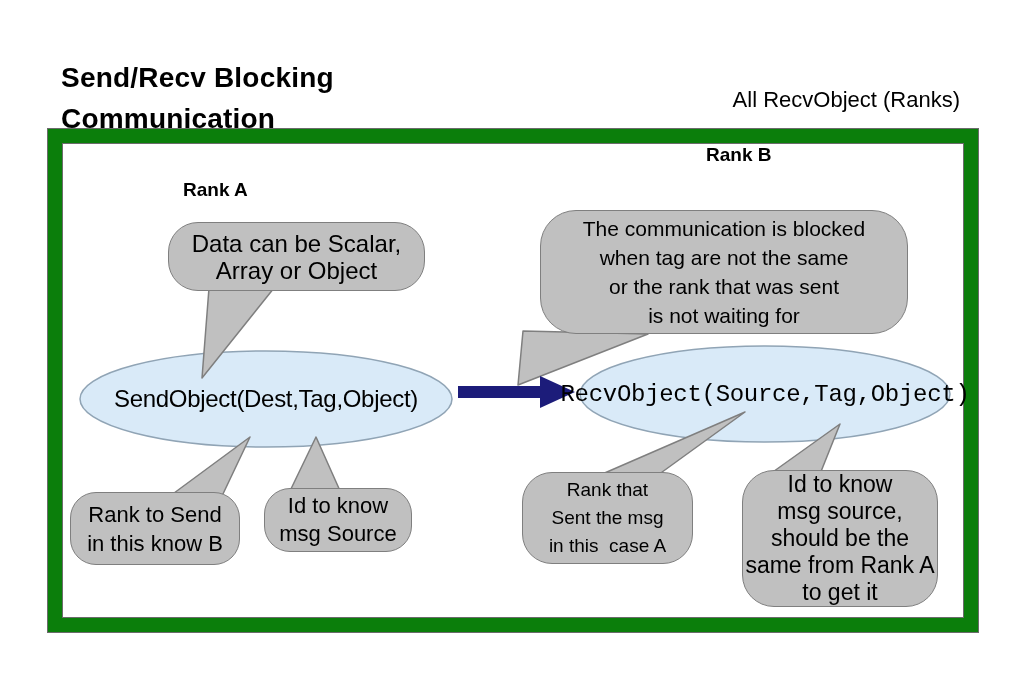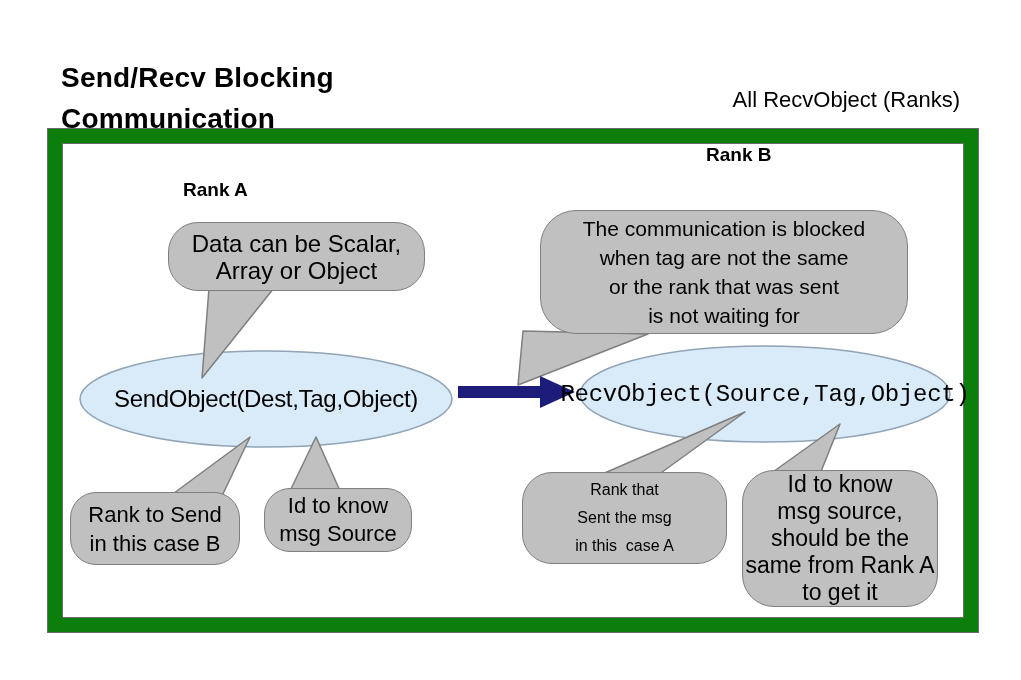--- a/index.html
+++ b/index.html
@@ -40,22 +40,22 @@
            border:1.5px solid var(--callout-stroke);display:flex;align-items:center;
            justify-content:center;text-align:center;white-space:pre-wrap;z-index:3;}
   .c-data{left:168px;top:222px;width:257px;height:69px;border-radius:30px;
           font-size:24px;line-height:27px;}
   .c-blocked{left:508px;top:210px;width:368px;height:124px;border-radius:36px;
              font-size:21px;line-height:29px;margin-left:32px;}
   .c-rank-send{left:70px;top:492px;width:170px;height:73px;border-radius:26px;
                font-size:22px;line-height:29px;}
   .c-id-send{left:264px;top:488px;width:148px;height:64px;border-radius:26px;
              font-size:22px;line-height:28px;}
-  .c-rank-sent{left:522px;top:472px;width:205px;height:92px;border-radius:30px;
-               font-size:16px;line-height:28px;}
+  .c-rank-sent{left:522px;top:472px;width:171px;height:92px;border-radius:30px;
+               font-size:19px;line-height:28px;}
   .c-id-recv{left:742px;top:470px;width:196px;height:137px;border-radius:32px;
              font-size:23px;line-height:27px;}
 </style>
 </head>
 <body>
 
 <div class="canvas">
 
   <div class="title">Send/Recv Blocking
 Communication</div>
@@ -83,21 +83,21 @@
   <div class="node-label send">SendObject(Dest,Tag,Object)</div>
   <div class="node-label recv">RecvObject(Source,Tag,Object)</div>
 
   <div class="callout c-data">Data can be Scalar,
 Array or Object</div>
   <div class="callout c-blocked">The communication is blocked
 when tag are not the same
 or the rank that was sent
 is not waiting for</div>
   <div class="callout c-rank-send">Rank to Send
-in this case B</div>
+in this know B</div>
   <div class="callout c-id-send">Id to know
 msg Source</div>
   <div class="callout c-rank-sent">Rank that
 Sent the msg
 in this  case A</div>
   <div class="callout c-id-recv">Id to know
 msg source,
 should be the
 same from Rank A
 to get it</div>

